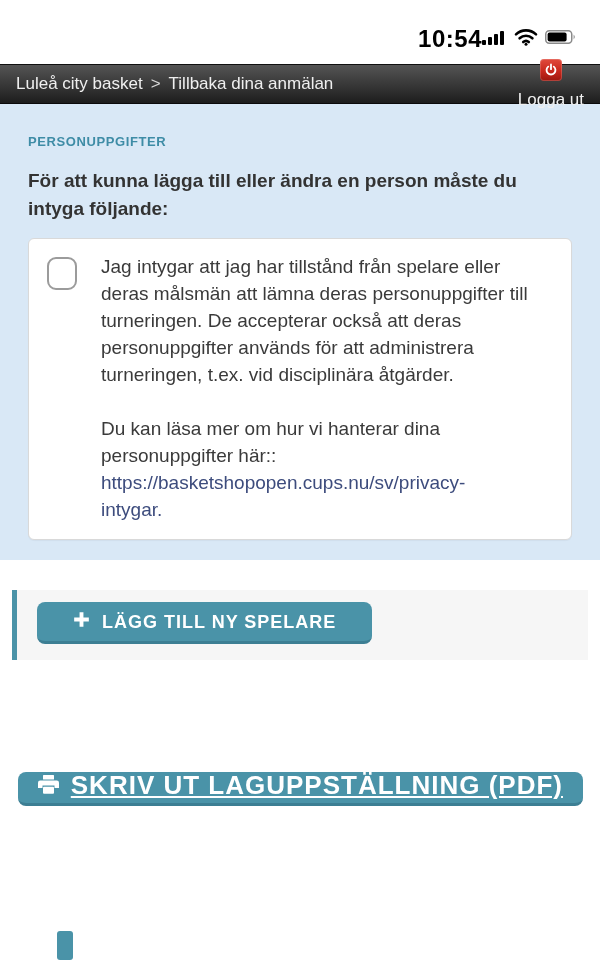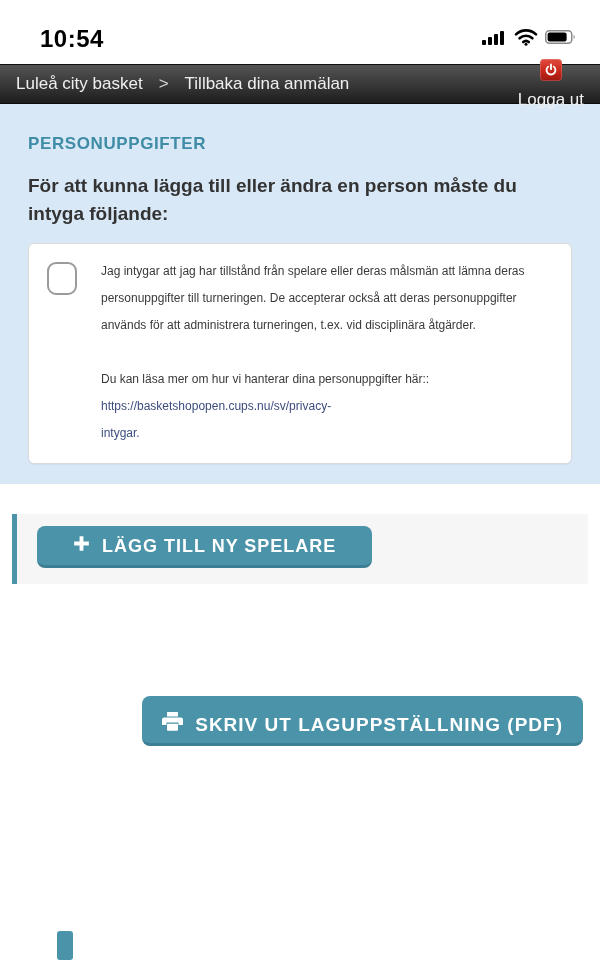--- a/index.html
+++ b/index.html
@@ -6,62 +6,62 @@
     --accent:#4A93A8; --accent_dark:#3C7E93; --heading:#3E8CA6;
     --section_bg:#D9E8F6; --link:#3D4C7D; --logout_red:#C8281C;
   }
   *{box-sizing:border-box;}
   html,body{margin:0;padding:0;}
   body{
     width:600px;height:960px;position:relative;overflow:hidden;
     background:#ffffff;font-family:"Liberation Sans",sans-serif;color:#333;
   }
   
-  .status-bar{height:64px;display:flex;align-items:center;justify-content:space-between;
-    padding:14px 24px 0 40px;gap:44px;}
+  .status-bar{height:64px;display:flex;align-items:center;justify-content:flex-end;
+    padding:14px 24px 0 28px;}
   .time{font-size:24px;font-weight:700;letter-spacing:.5px;color:#000;}
   .status-icons{display:flex;align-items:center;gap:7px;}
   
   .navbar{height:40px;display:flex;align-items:center;justify-content:space-between;
     padding:0 16px;color:#efefef;font-size:17px;
     background:linear-gradient(180deg,#545454 0%,#3a3a3a 48%,#1d1d1d 100%);
     border-top:1px solid #101010;border-bottom:1px solid #0b0b0b;}
-  .crumbs{display:flex;align-items:center;gap:16px;white-space:nowrap;}
+  .crumbs{display:flex;align-items:center;gap:8px;white-space:nowrap;}
   .crumb-sep{color:#d7d7d7;}
   .back-link{color:#efefef;text-decoration:none;}
   .logout{display:flex;align-items:center;gap:9px;cursor:pointer;flex-direction:column;}
   .power-badge{width:22px;height:22px;border-radius:4px;flex:none;
     background:linear-gradient(180deg,#e14b3d 0%,var(--logout_red) 55%,#9d170e 100%);
     box-shadow:inset 0 0 0 1px rgba(255,255,255,.18);
     display:flex;align-items:center;justify-content:center;}
   
   .section-blue{background:var(--section_bg);padding:30px 28px 20px;}
-  .section-heading{margin:0 0 18px;color:var(--heading);font-size:17px;font-weight:700;letter-spacing:.6px;}
+  .section-heading{margin:0 0 18px;color:var(--heading);font-size:13px;font-weight:700;letter-spacing:.6px;}
   .intro{margin:0 0 16px;font-size:19px;line-height:1.45;color:#333;font-weight:bold;}
   .consent-card{background:#fff;border:1px solid #d9d9d9;border-radius:6px;
     padding:14px 18px 16px;display:flex;gap:24px;box-shadow:0 1px 1px rgba(0,0,0,.04);}
   .checkbox{width:30px;height:33px;flex:none;margin-top:4px;cursor:pointer;
     border:2px solid #9b9b9b;border-radius:9px;background:#fff;}
-  .card-text{font-size:12px;line-height:27px;color:#3a3a3a;}
+  .card-text{font-size:19px;line-height:27px;color:#3a3a3a;}
   .card-text p{margin:0;}
   .privacy-para{margin-top:27px !important;}
   .privacy-link{color:var(--link);text-decoration:none;word-break:break-word;}
   .link-suffix{color:var(--link);}
   
   .players-panel{margin:30px 12px 0;background:#f6f6f6;border-left:5px solid var(--accent);
     padding:12px 20px 16px;}
   .name-label{margin:0 0 14px;font-size:19px;font-weight:700;color:#111;}
   .btn{display:inline-flex;align-items:center;gap:12px;cursor:pointer;
     background:var(--accent);color:#fff;border:none;border-bottom:3px solid var(--accent_dark);
     border-radius:8px;font-family:inherit;font-weight:700;letter-spacing:1px;
     padding:7px 36px 6px;font-size:18px;line-height:26px;}
   .btn svg{flex:none;}
   
   .print-row{margin-top:112px;display:flex;justify-content:flex-end;padding-right:17px;}
-  .print-btn{font-size:19px;padding:16px 20px 5px;}
+  .print-btn{font-size:26px;padding:0 20px 5px;text-decoration:underline;}
   
   .bottom-accent{position:absolute;left:57px;top:931px;width:16px;height:29px;
     background:var(--accent);border-radius:3px;}
 </style>
 </head>
 <body>
 
 <div class="status-bar">
   <span class="time">10:54</span>
   <span class="status-icons">

